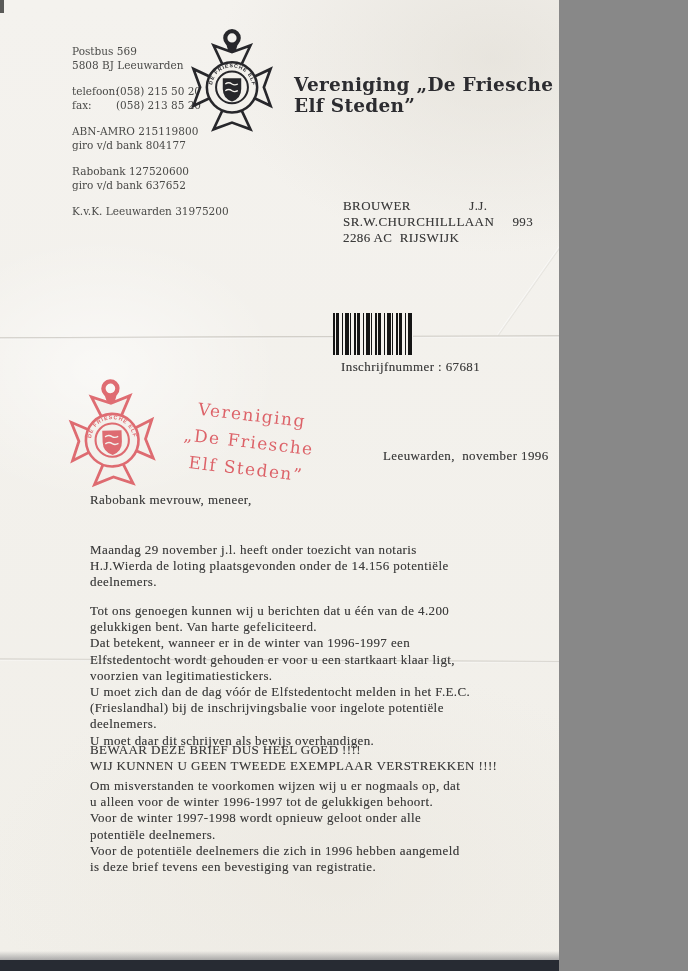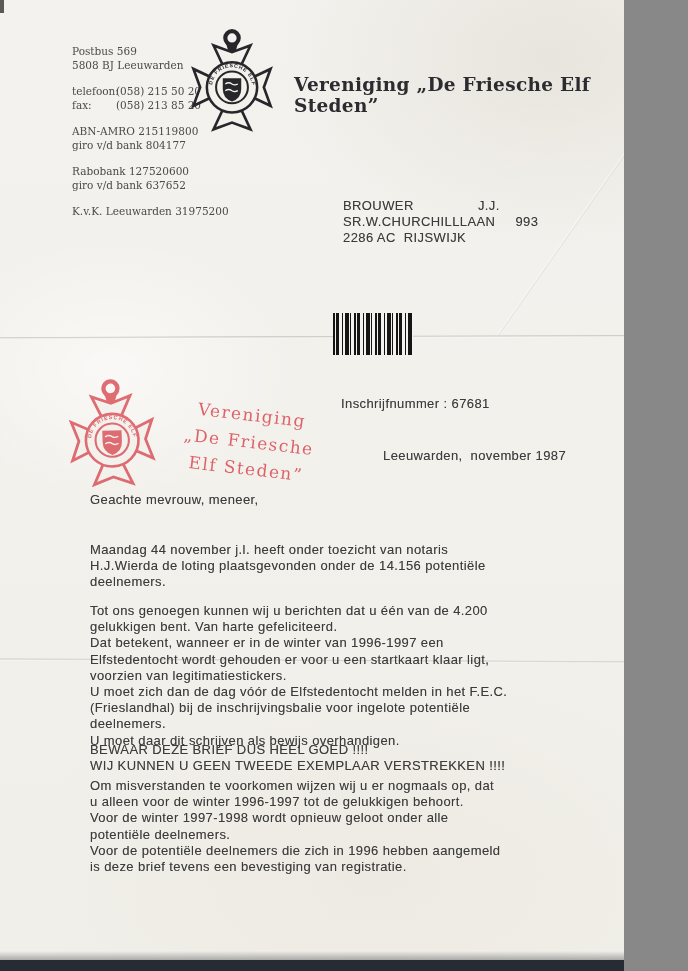--- a/index.html
+++ b/index.html
@@ -1,41 +1,41 @@
 <!DOCTYPE html>
 <html><head>
 <meta charset="utf-8">
 <style>
   html,body{margin:0;padding:0;background:#888;}
-  .page{position:relative;width:624px;height:971px;overflow:hidden;
+  .page{position:relative;width:559px;height:971px;overflow:hidden;
     background:
       radial-gradient(ellipse 420px 300px at 88% 6%, rgba(222,218,209,.55), transparent 65%),
       radial-gradient(ellipse 300px 220px at 18% 38%, rgba(255,255,255,.55), transparent 60%),
       radial-gradient(ellipse 500px 300px at 60% 90%, rgba(233,229,221,.5), transparent 70%),
       linear-gradient(#f4f2ee, #f1efe9);
     font-family:"Liberation Sans", sans-serif;}
   .abs{position:absolute;}
   
   .sender{left:72px;top:44px;font-family:"DejaVu Serif","Liberation Serif",serif;
     font-size:10.5px;line-height:14px;color:#4a4a48;}
   .s-gap{margin-top:12px;}
   .s-row{display:flex;}
   .s-row .lbl{width:44px;}
   
   .badge-black{left:190px;top:27px;color:#27272b;}
   .badge-red{left:68px;top:377px;color:#d94a52;opacity:.8;transform:rotate(-2deg);}
   
   .org-title{left:294px;top:74px;font-family:"DejaVu Serif","Liberation Serif",serif;
     font-weight:bold;font-size:18.5px;color:#2c2c30;letter-spacing:.3px;}
   
-  .mono{font-family:Liberation Sans, sans-serif;
+  .mono{font-family:Liberation Serif, serif;
     font-size:13px;line-height:16.2px;letter-spacing:.4px;white-space:pre;
     color:#3c3c3c;text-shadow:0 0 .5px rgba(40,40,40,.4);}
   .recipient{left:343px;top:198px;}
-  .regline{left:341px;top:396px;}
+  .regline{left:341px;top:359px;}
   .dateline{left:383px;top:448px;}
   .salutation{left:90px;top:492px;}
   .p1{left:90px;top:542px;}
   .p2{left:90px;top:603px;}
   .warn{left:90px;top:742px;}
   .p3{left:90px;top:778px;}
   .closing{left:90px;top:878px;}
   
   .barcode{left:333px;top:313px;width:80px;height:42px;
     background:repeating-linear-gradient(90deg,
@@ -128,24 +128,24 @@
   <div class="abs barcode"></div>
   <div class="abs mono regline">Inschrijfnummer : 67681</div>
 
   <svg class="abs badge-red" width="88" height="114" viewBox="0 0 100 130">
     <use href="#badge"></use>
   </svg>
   <div class="abs stamp-text">Vereniging
 „De Friesche
 Elf Steden”</div>
 
-  <div class="abs mono dateline">Leeuwarden,  november 1987</div>
+  <div class="abs mono dateline">Leeuwarden,  november 1996</div>
 
-  <div class="abs mono salutation">Geachte mevrouw, meneer,</div>
-  <div class="abs mono p1">Maandag 44 november j.l. heeft onder toezicht van notaris
+  <div class="abs mono salutation">Rabobank mevrouw, meneer,</div>
+  <div class="abs mono p1">Maandag 29 november j.l. heeft onder toezicht van notaris
 H.J.Wierda de loting plaatsgevonden onder de 14.156 potentiële
 deelnemers.</div>
   <div class="abs mono p2">Tot ons genoegen kunnen wij u berichten dat u één van de 4.200
 gelukkigen bent. Van harte gefeliciteerd.
 Dat betekent, wanneer er in de winter van 1996-1997 een
 Elfstedentocht wordt gehouden er voor u een startkaart klaar ligt,
 voorzien van legitimatiestickers.
 U moet zich dan de dag vóór de Elfstedentocht melden in het F.E.C.
 (Frieslandhal) bij de inschrijvingsbalie voor ingelote potentiële
 deelnemers.

